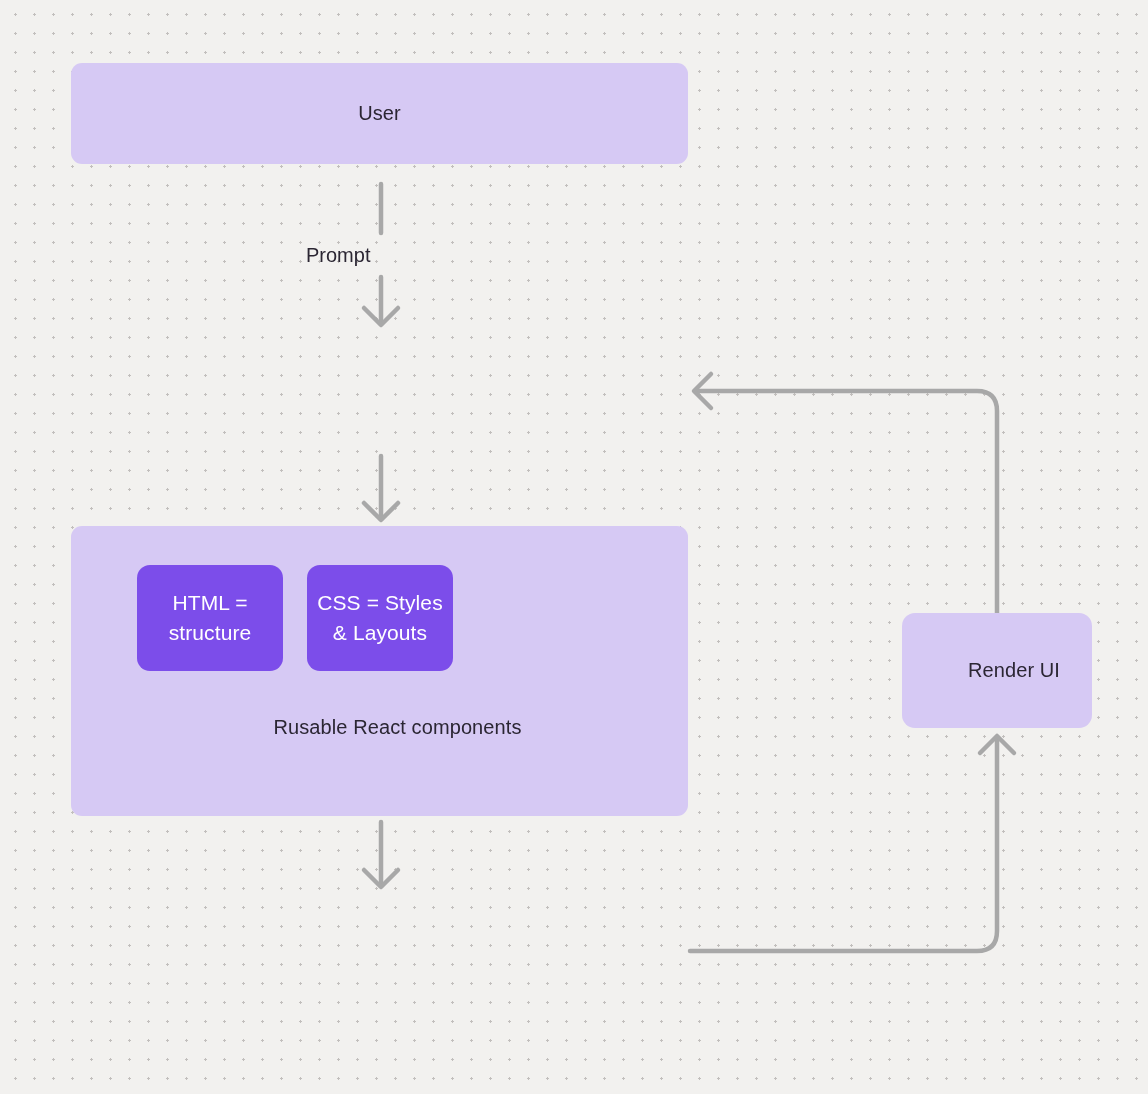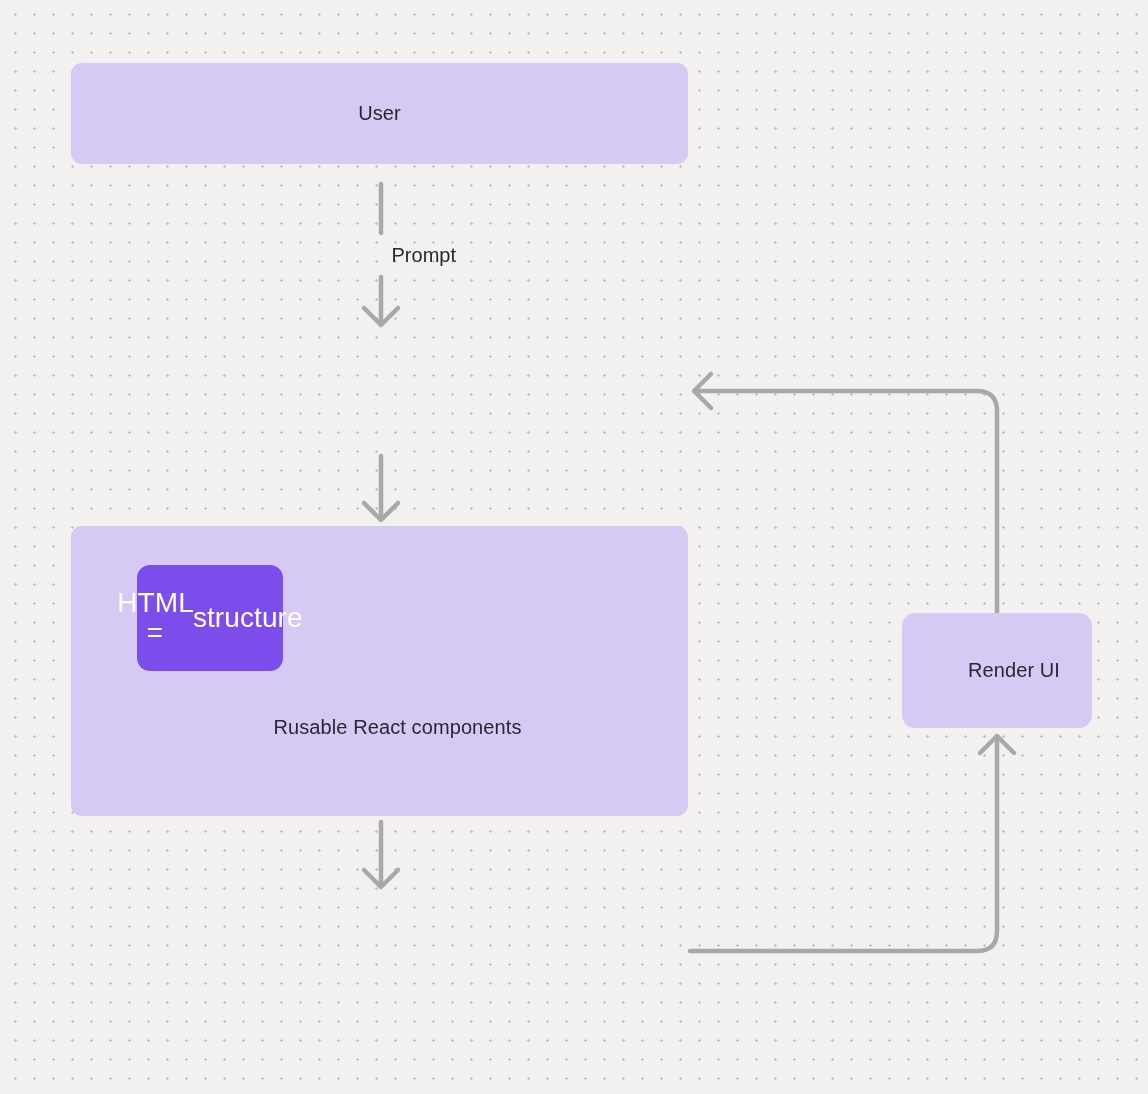--- a/index.html
+++ b/index.html
@@ -43,44 +43,44 @@
     position: absolute;
     left: 66px; top: 39px;
     display: flex;
     gap: 24px;
   }
   .subnode {
     width: 146px; height: 106px;
     background: var(--node-fill-dark, #7c4dea);
     border-radius: 13px;
     display: flex;
-    flex-direction: row;
+    flex-direction: column;
     align-items: center;
     justify-content: center;
     color: var(--text-light, #ffffff);
-    font-size: 28px;
+    font-size: 21px;
     font-weight: 500;
     line-height: 30px;
     text-align: center;
   }
   .container-label {
     position: absolute;
     left: 0; top: 190px;
     width: 100%;
     text-align: center;
     color: var(--text-dark, #2b2633);
     font-size: 20px;
     font-weight: 500;
     padding-left: 36px;
   }
   .edge-label {
     position: absolute;
     left: 306px; top: 244px;
     width: 150px;
-    text-align: right;
+    text-align: left;
     color: var(--text-dark, #2b2633);
     font-size: 20px;
     font-weight: 500;
   }
   .connector-layer path {
     fill: none;
     stroke: var(--connector-color, #a8a8a8);
     stroke-width: 4.5;
     stroke-linecap: round;
     stroke-linejoin: round;
@@ -116,20 +116,24 @@
 
   <div class="edge-label">Prompt</div>
 
 
   <div class="node node-container">
     <div class="subnode-row">
       <div class="subnode">
         <span>HTML =</span>
         <span>structure</span>
       </div>
+      <div class="subnode">
+        <span>CSS = Styles</span>
+        <span>&amp; Layouts</span>
+      </div>
     </div>
     <div class="container-label">Rusable React components</div>
   </div>
 
 
   <div class="node node-render">
     <span>Render UI</span>
   </div>
 
 </div>

